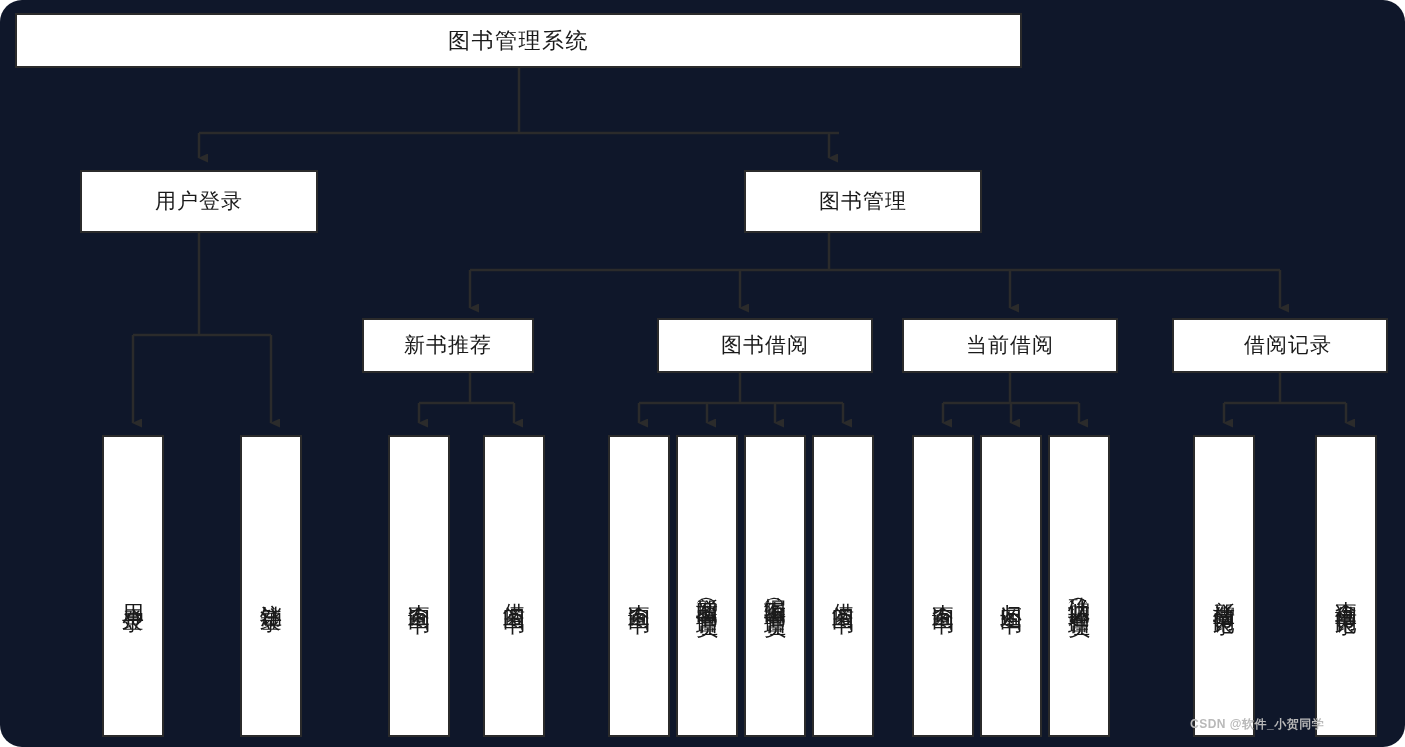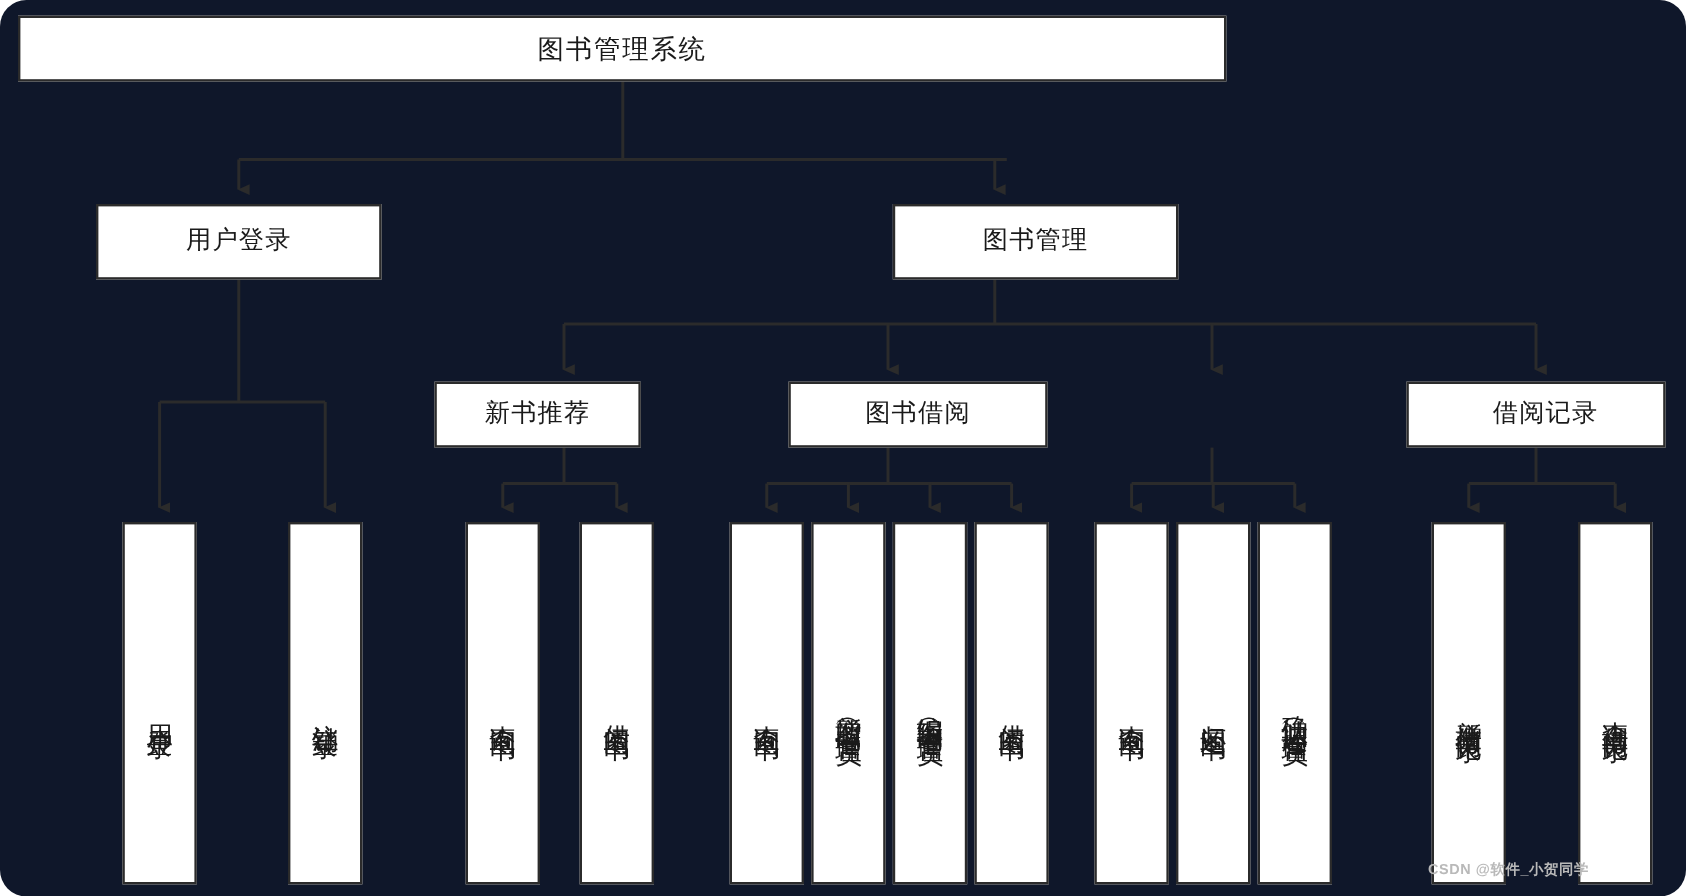--- a/index.html
+++ b/index.html
@@ -141,20 +141,23 @@
   <div class="node horiz" style="left:710px;top:170px;width:238px;height:63px;margin-left:34px;">
     <span class="label">图书管理</span>
   </div>
 
   <div class="node horiz" style="left:362px;top:318px;width:172px;height:55px;">
     <span class="label">新书推荐</span>
   </div>
   <div class="node horiz" style="left:632px;top:318px;width:216px;height:55px;margin-left:25px;">
     <span class="label">图书借阅</span>
   </div>
+  <div class="node horiz" style="left:902px;top:318px;width:216px;height:55px;">
+    <span class="label">当前借阅</span>
+  </div>
   <div class="node horiz" style="left:1172px;top:318px;width:216px;height:55px;padding-left:16px;">
     <span class="label">借阅记录</span>
   </div>
 
   <div class="node leaf mid" style="left:102px;top:435px;width:62px;height:302px;">
     <span class="label" style="margin-top: 143px;">用户登录</span>
   </div>
   <div class="node leaf mid" style="left:240px;top:435px;width:62px;height:302px;">
     <span class="label" style="margin-top: 143px;">注销登录</span>
   </div>

